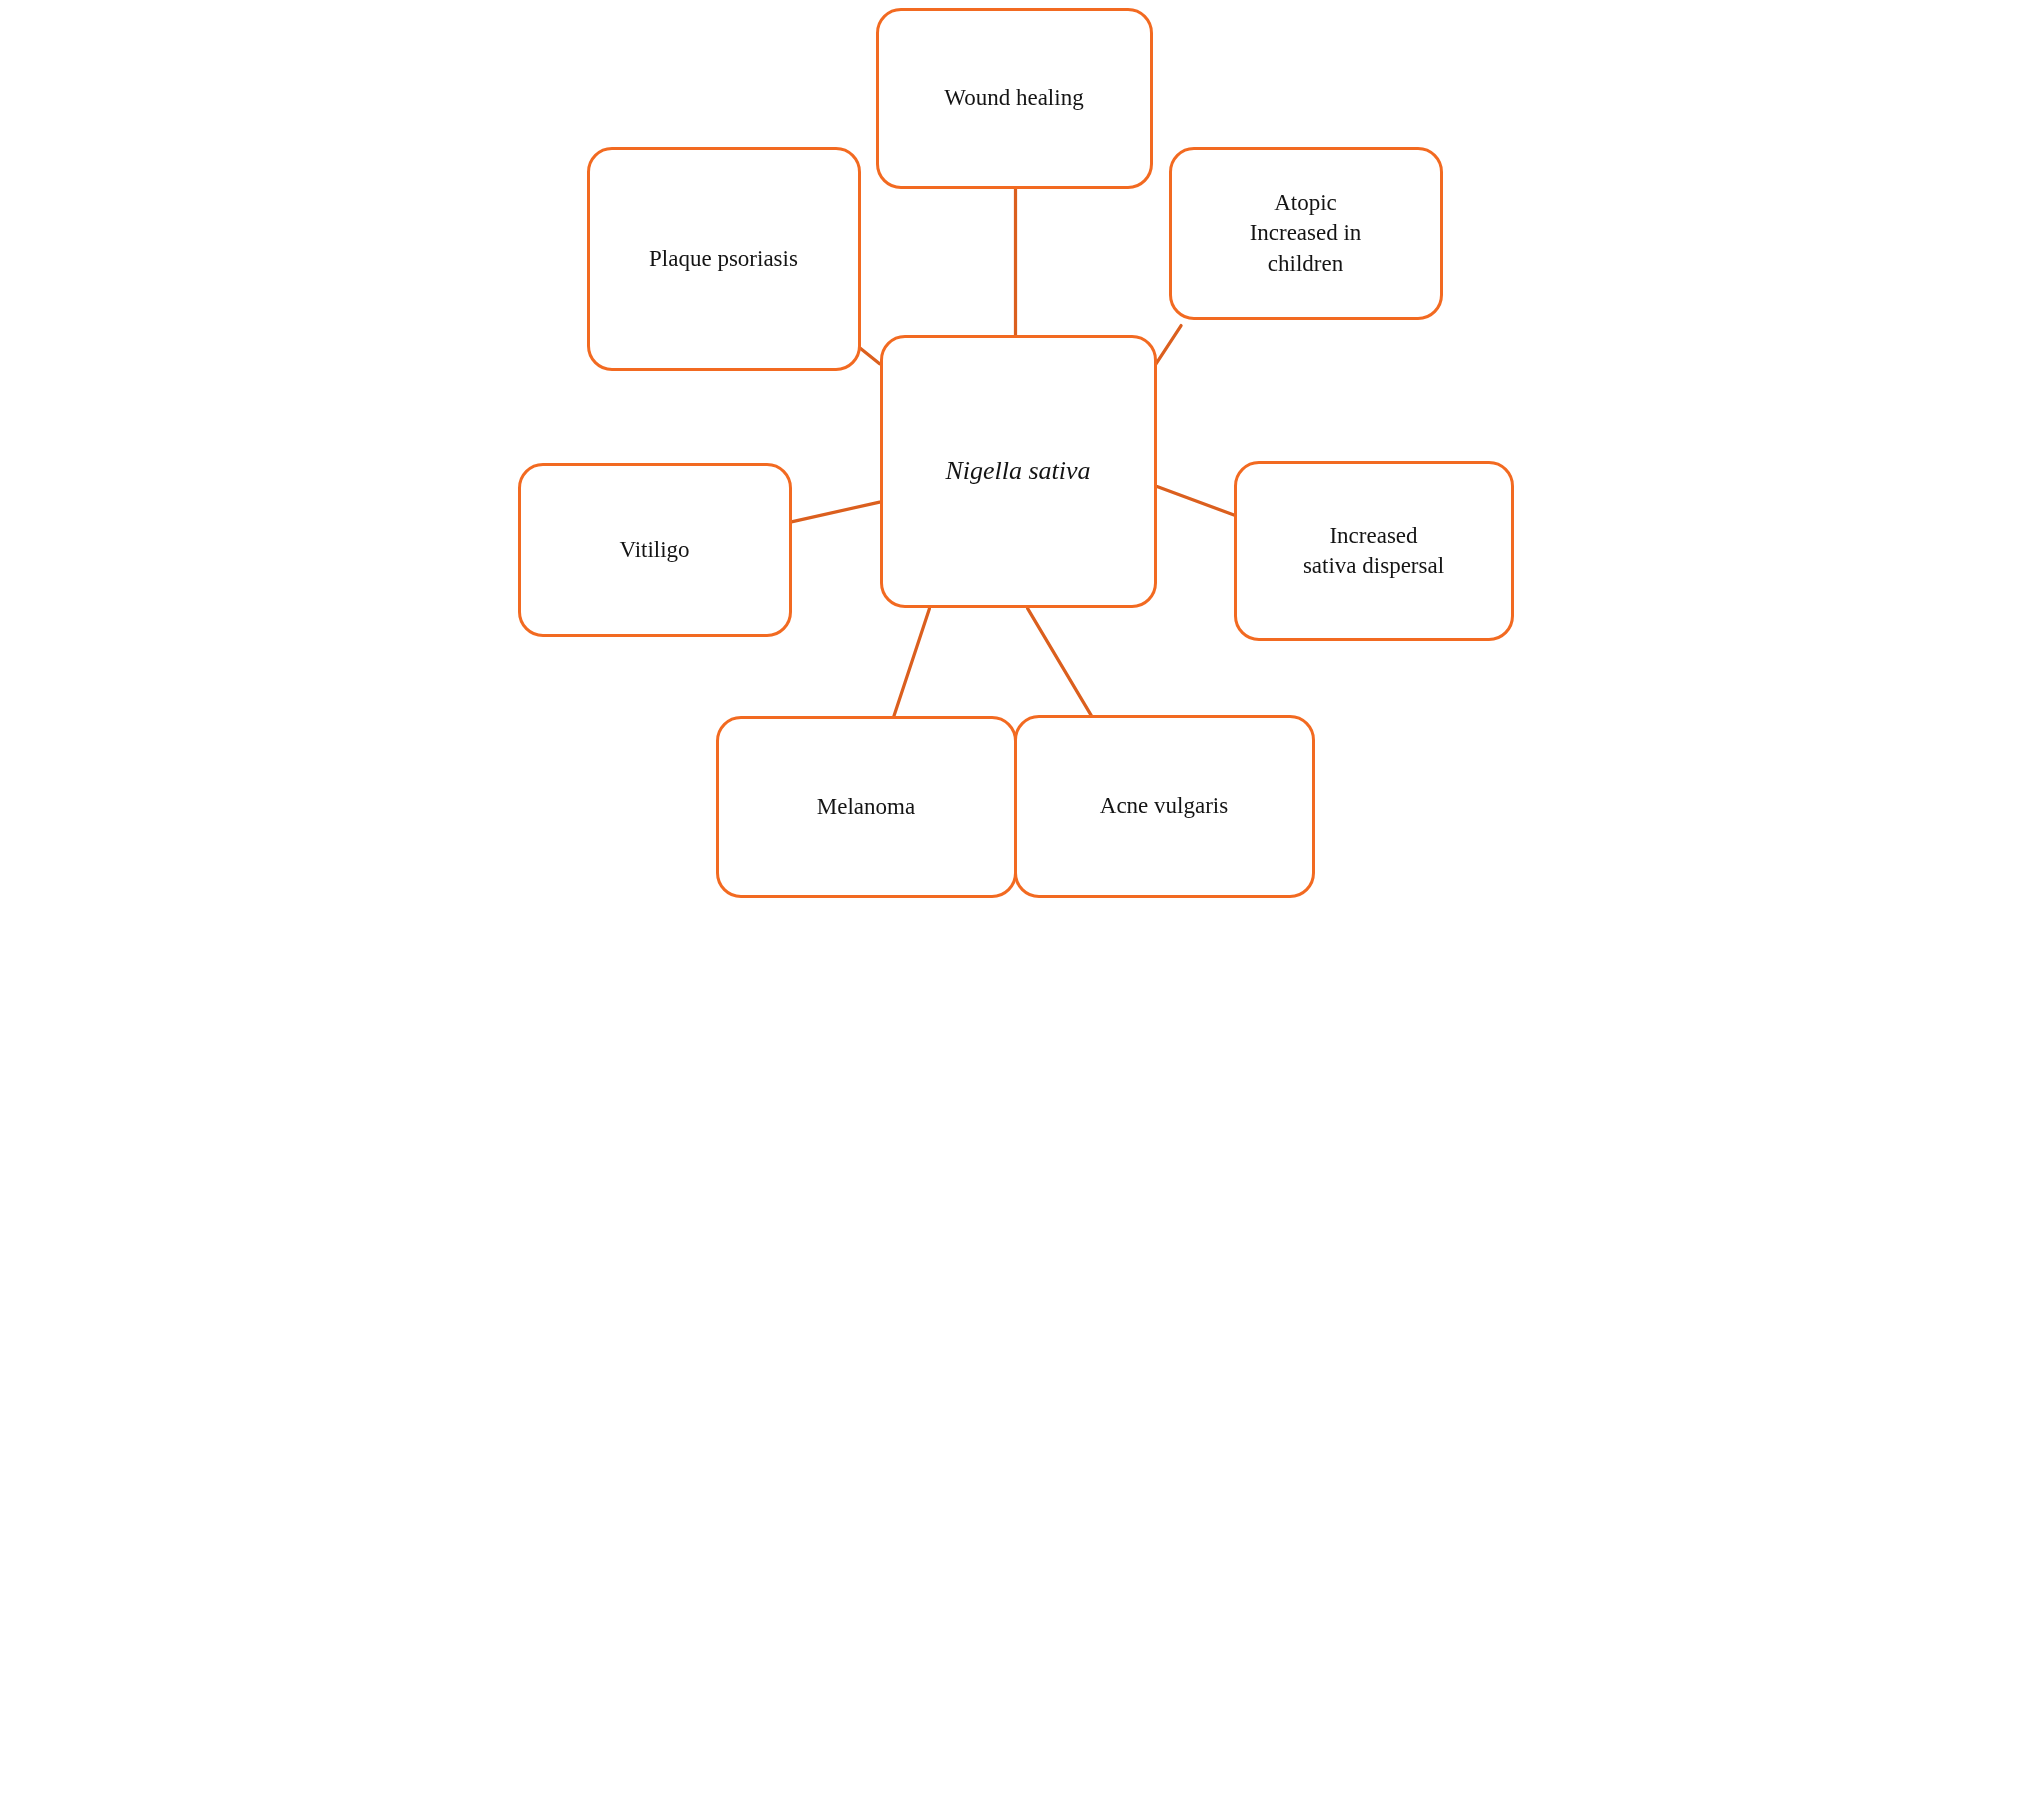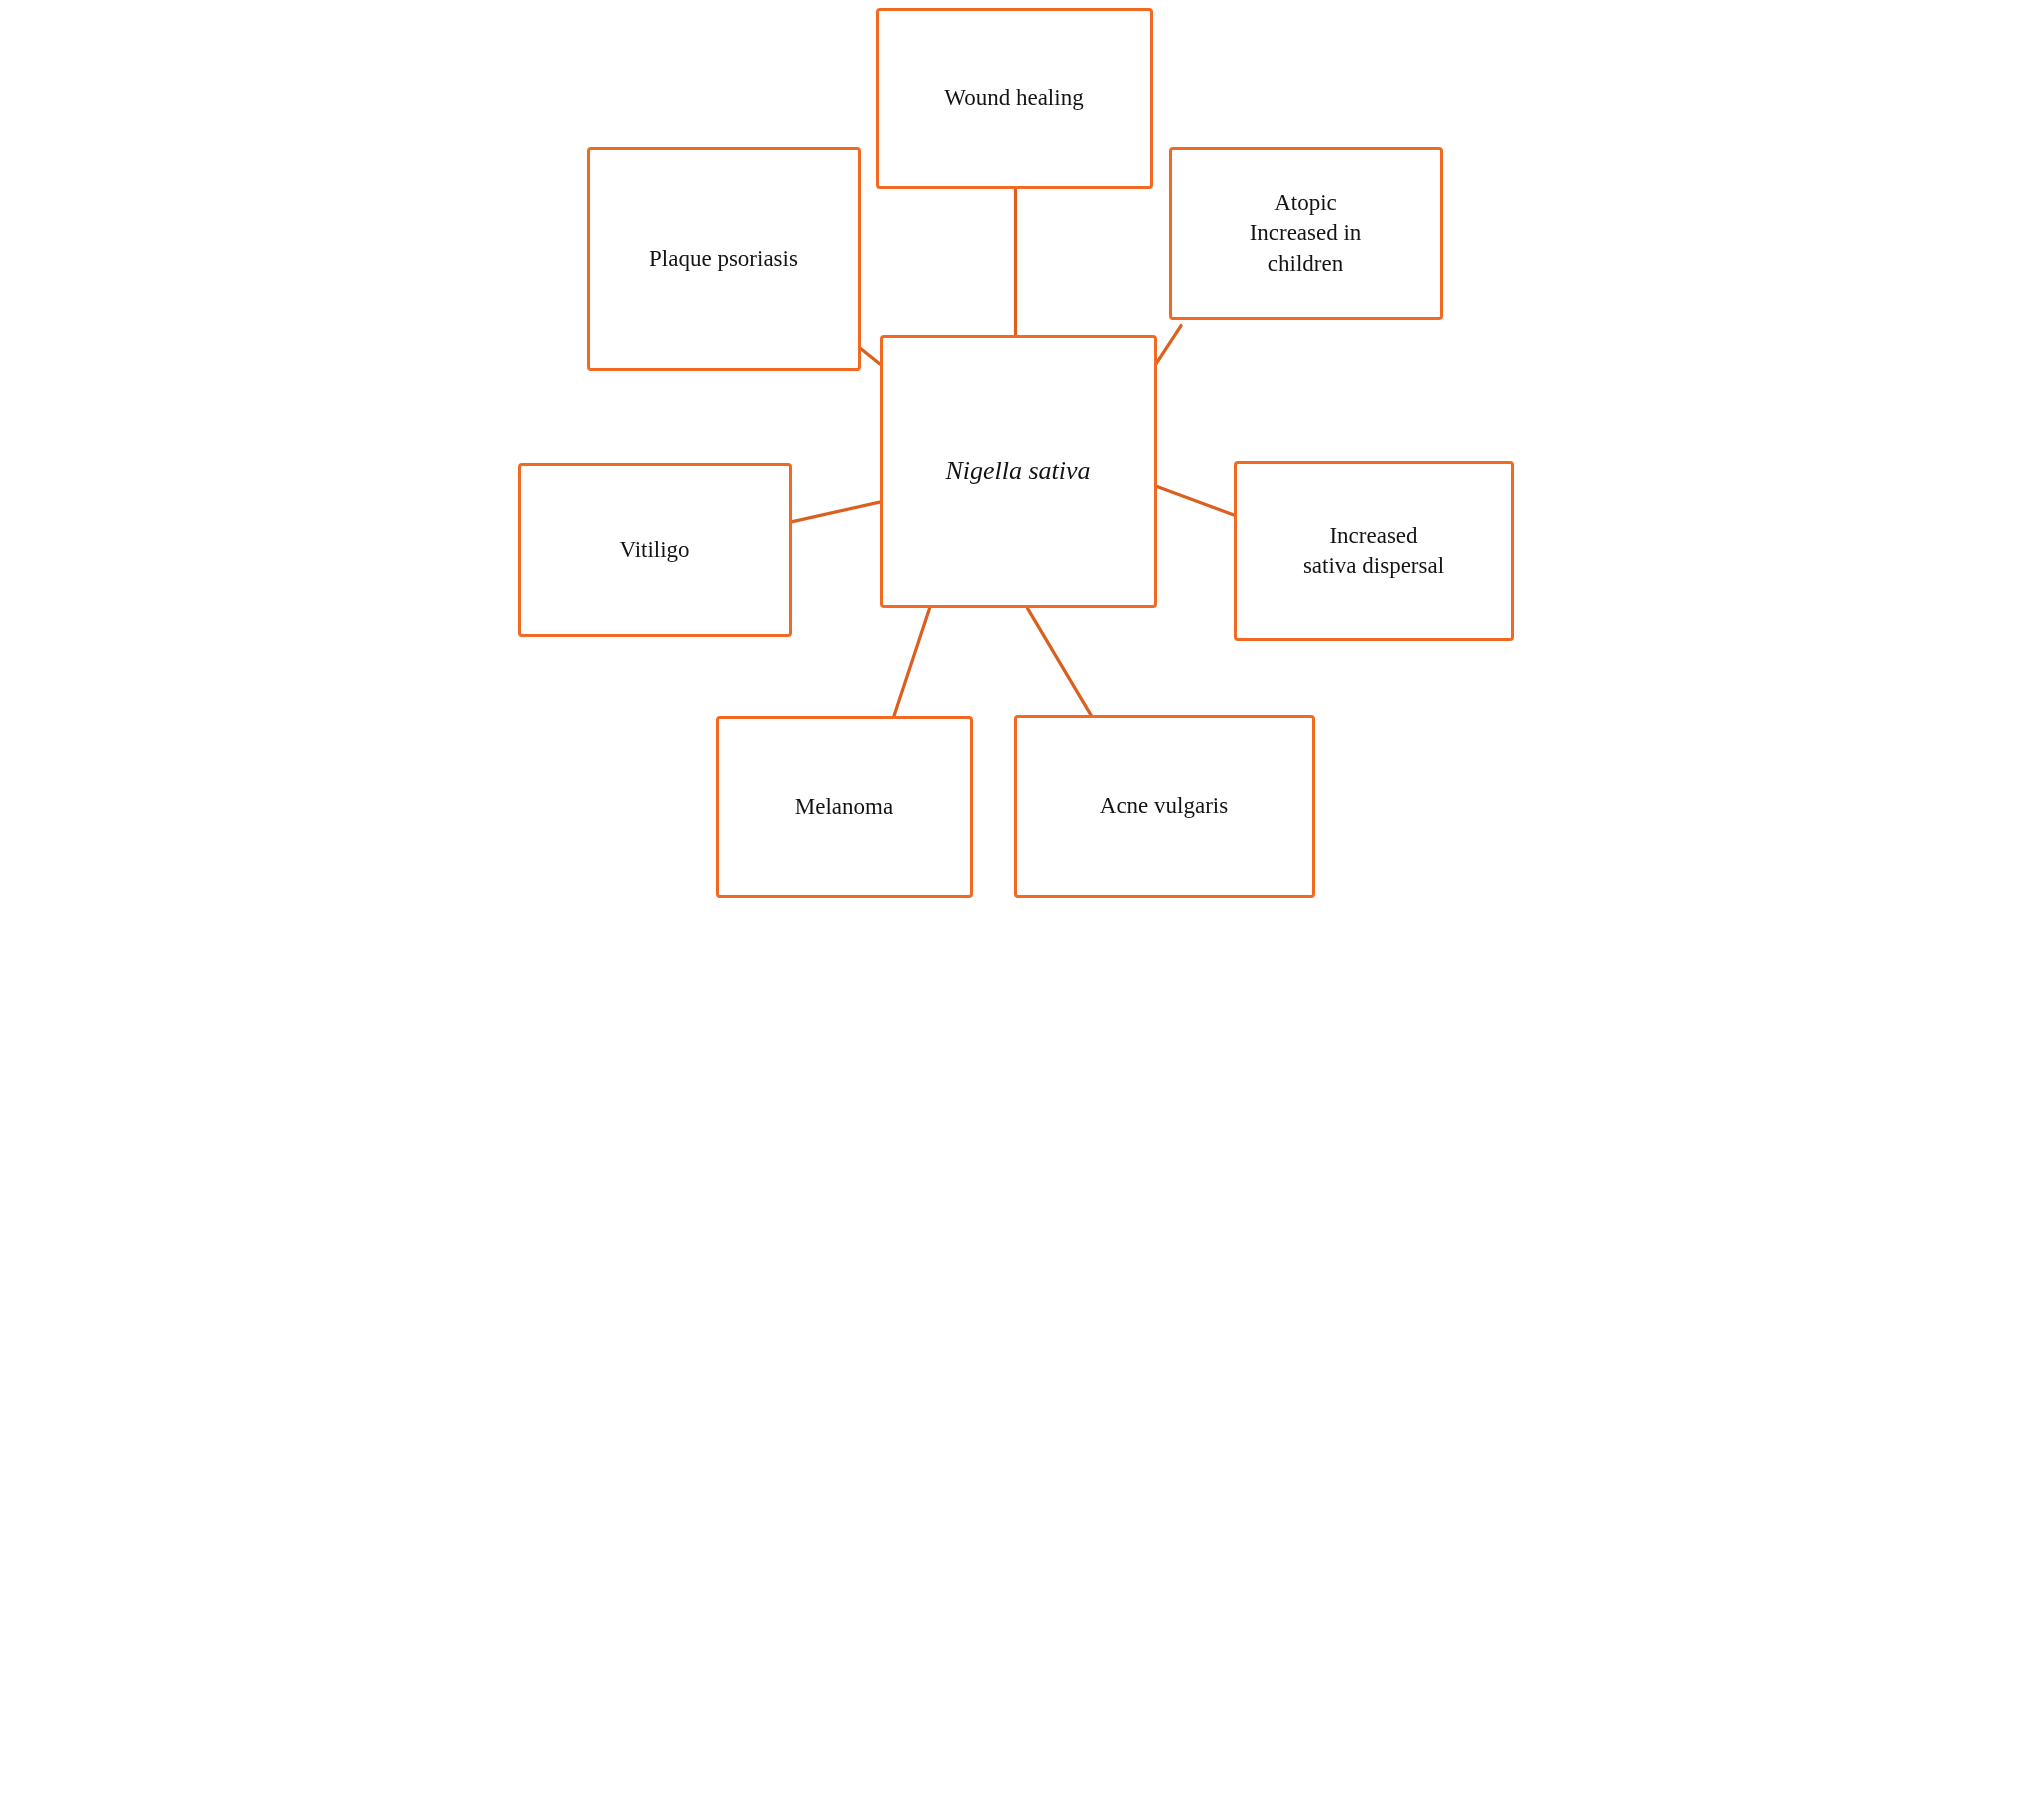--- a/index.html
+++ b/index.html
@@ -26,38 +26,38 @@
   .connector-layer line{
     stroke:var(--connector);
     stroke-width:7.5;
     stroke-linecap:round;
   }
   .node{
     position:absolute;
     box-sizing:border-box;
     background:var(--bg);
     border:3px solid var(--box-border);
-    border-radius:4px;
+    border-radius:25px;
     display:flex;
     align-items:center;
     justify-content:center;
     text-align:center;
     font-size:23px;
     line-height:1.32;
     padding:6.9px 12px;
   }
   .node .lbl{display:block;}
   
   .node-wound     {left:368px; top:7.7px;   width:277px; height:181px;}
   .node-plaque    {left:79px;  top:147px; width:274px; height:224px;}
   .node-atopic    {left:661px; top:147px; width:274px; height:173px;}
   .node-center    {left:372px; top:335px; width:277px; height:273px; font-size:26px; font-style:italic;align-items:center;}
   .node-vitiligo  {left:10px;  top:463px; width:274px; height:174px;}
   .node-melanin   {left:726px; top:461px; width:280px; height:180px;}
-  .node-melanoma  {left:208px; top:716px; width:257px; height:182px;}
+  .node-melanoma  {left:208px; top:716px; width:301px; height:182px;}
   .node-acne      {left:506px; top:715px; width:301px; height:183px;}
 </style>
 </head>
 <body>
 
 <div class="canvas">
 
   <svg class="connector-layer" viewBox="0 0 2360 2111" preserveAspectRatio="none">
     <line x1="1180" y1="437" x2="1180" y2="776"></line>
     <line x1="772" y1="771" x2="864" y2="845"></line>

